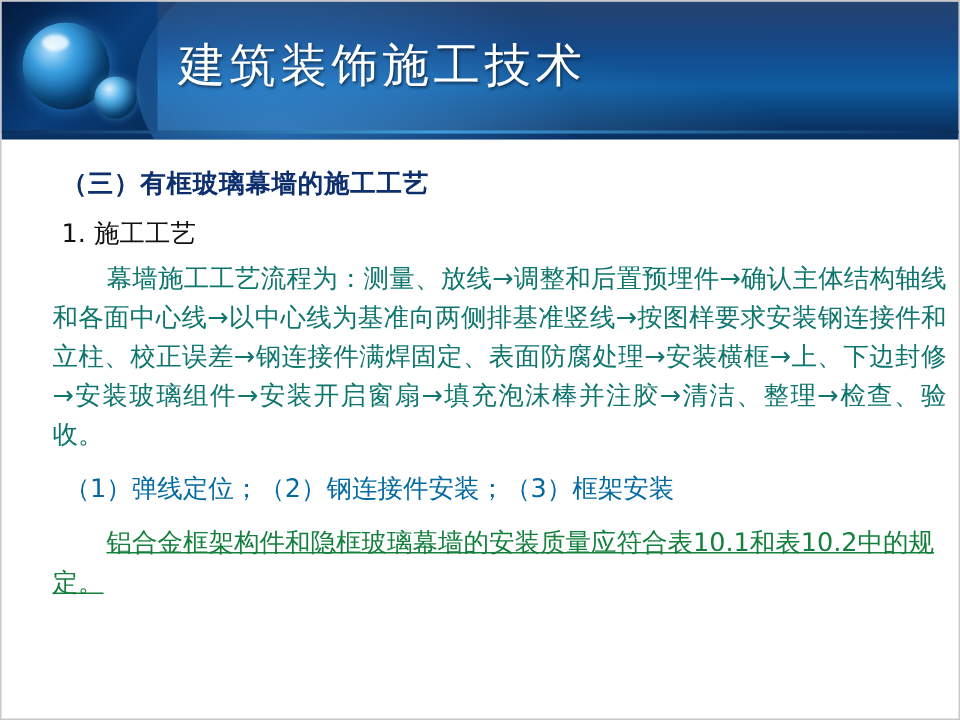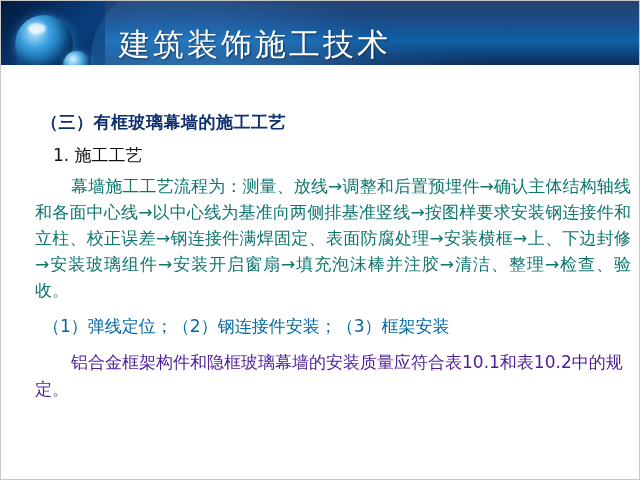--- a/index.html
+++ b/index.html
@@ -22,21 +22,21 @@
     border: 1px solid #c8c8c8;
     overflow: hidden;
   }
 
   
   .header {
     position: absolute;
     left: 0;
     top: 0;
     width: 640px;
-    height: 64px;
+    height: 92px;
     background: linear-gradient(180deg, #0b2d5e 0%, #0e3f7e 28%, #0d5fa8 62%, #0a2e60 100%);
     overflow: hidden;
   }
   .header-left {
     position: absolute;
     left: 0;
     top: 0;
     width: 104px;
     height: 88px;
     background: linear-gradient(135deg, #031a3c 0%, #0a3e7c 55%, #072a55 100%);
@@ -129,46 +129,47 @@
     font-size: 17px;
     font-weight: bold;
     color: #0e2f6e;
     margin: 6px 0 10px 6px;
     letter-spacing: 0.5px;
   }
   .subhead {
     font-family: "DejaVu Sans", "Liberation Sans", sans-serif;
     font-size: 17px;
     color: #111111;
-    margin: 0 0 6px 18px;
+    margin: 0 0 6px 6px;
   }
   .para {
     font-family: "DejaVu Sans", "Liberation Sans", sans-serif;
     font-size: 17px;
     color: #0f766e;
     line-height: 26px;
     margin: 0 0 4px 0;
     text-indent: 36px;
     text-align: justify;
   }
   .line-item {
     font-family: "DejaVu Sans", "Liberation Sans", sans-serif;
     font-size: 17px;
     color: #0369a1;
     line-height: 26px;
     margin: 10px 0 8px 8px;
   }
   .para-last {
     font-family: "DejaVu Sans", "Liberation Sans", sans-serif;
     font-size: 17px;
-    color: #4c1d95;
+    color: #15803d;
     line-height: 27px;
     margin: 10px 0 0 0;
     text-indent: 36px;
     text-align: left;
+    text-decoration: underline;
   }
 </style>
 </head>
 <body>
 
 <div class="slide">
 
   <div class="header">
     <div class="header-left"></div>
     <div class="header-sheen"></div>

